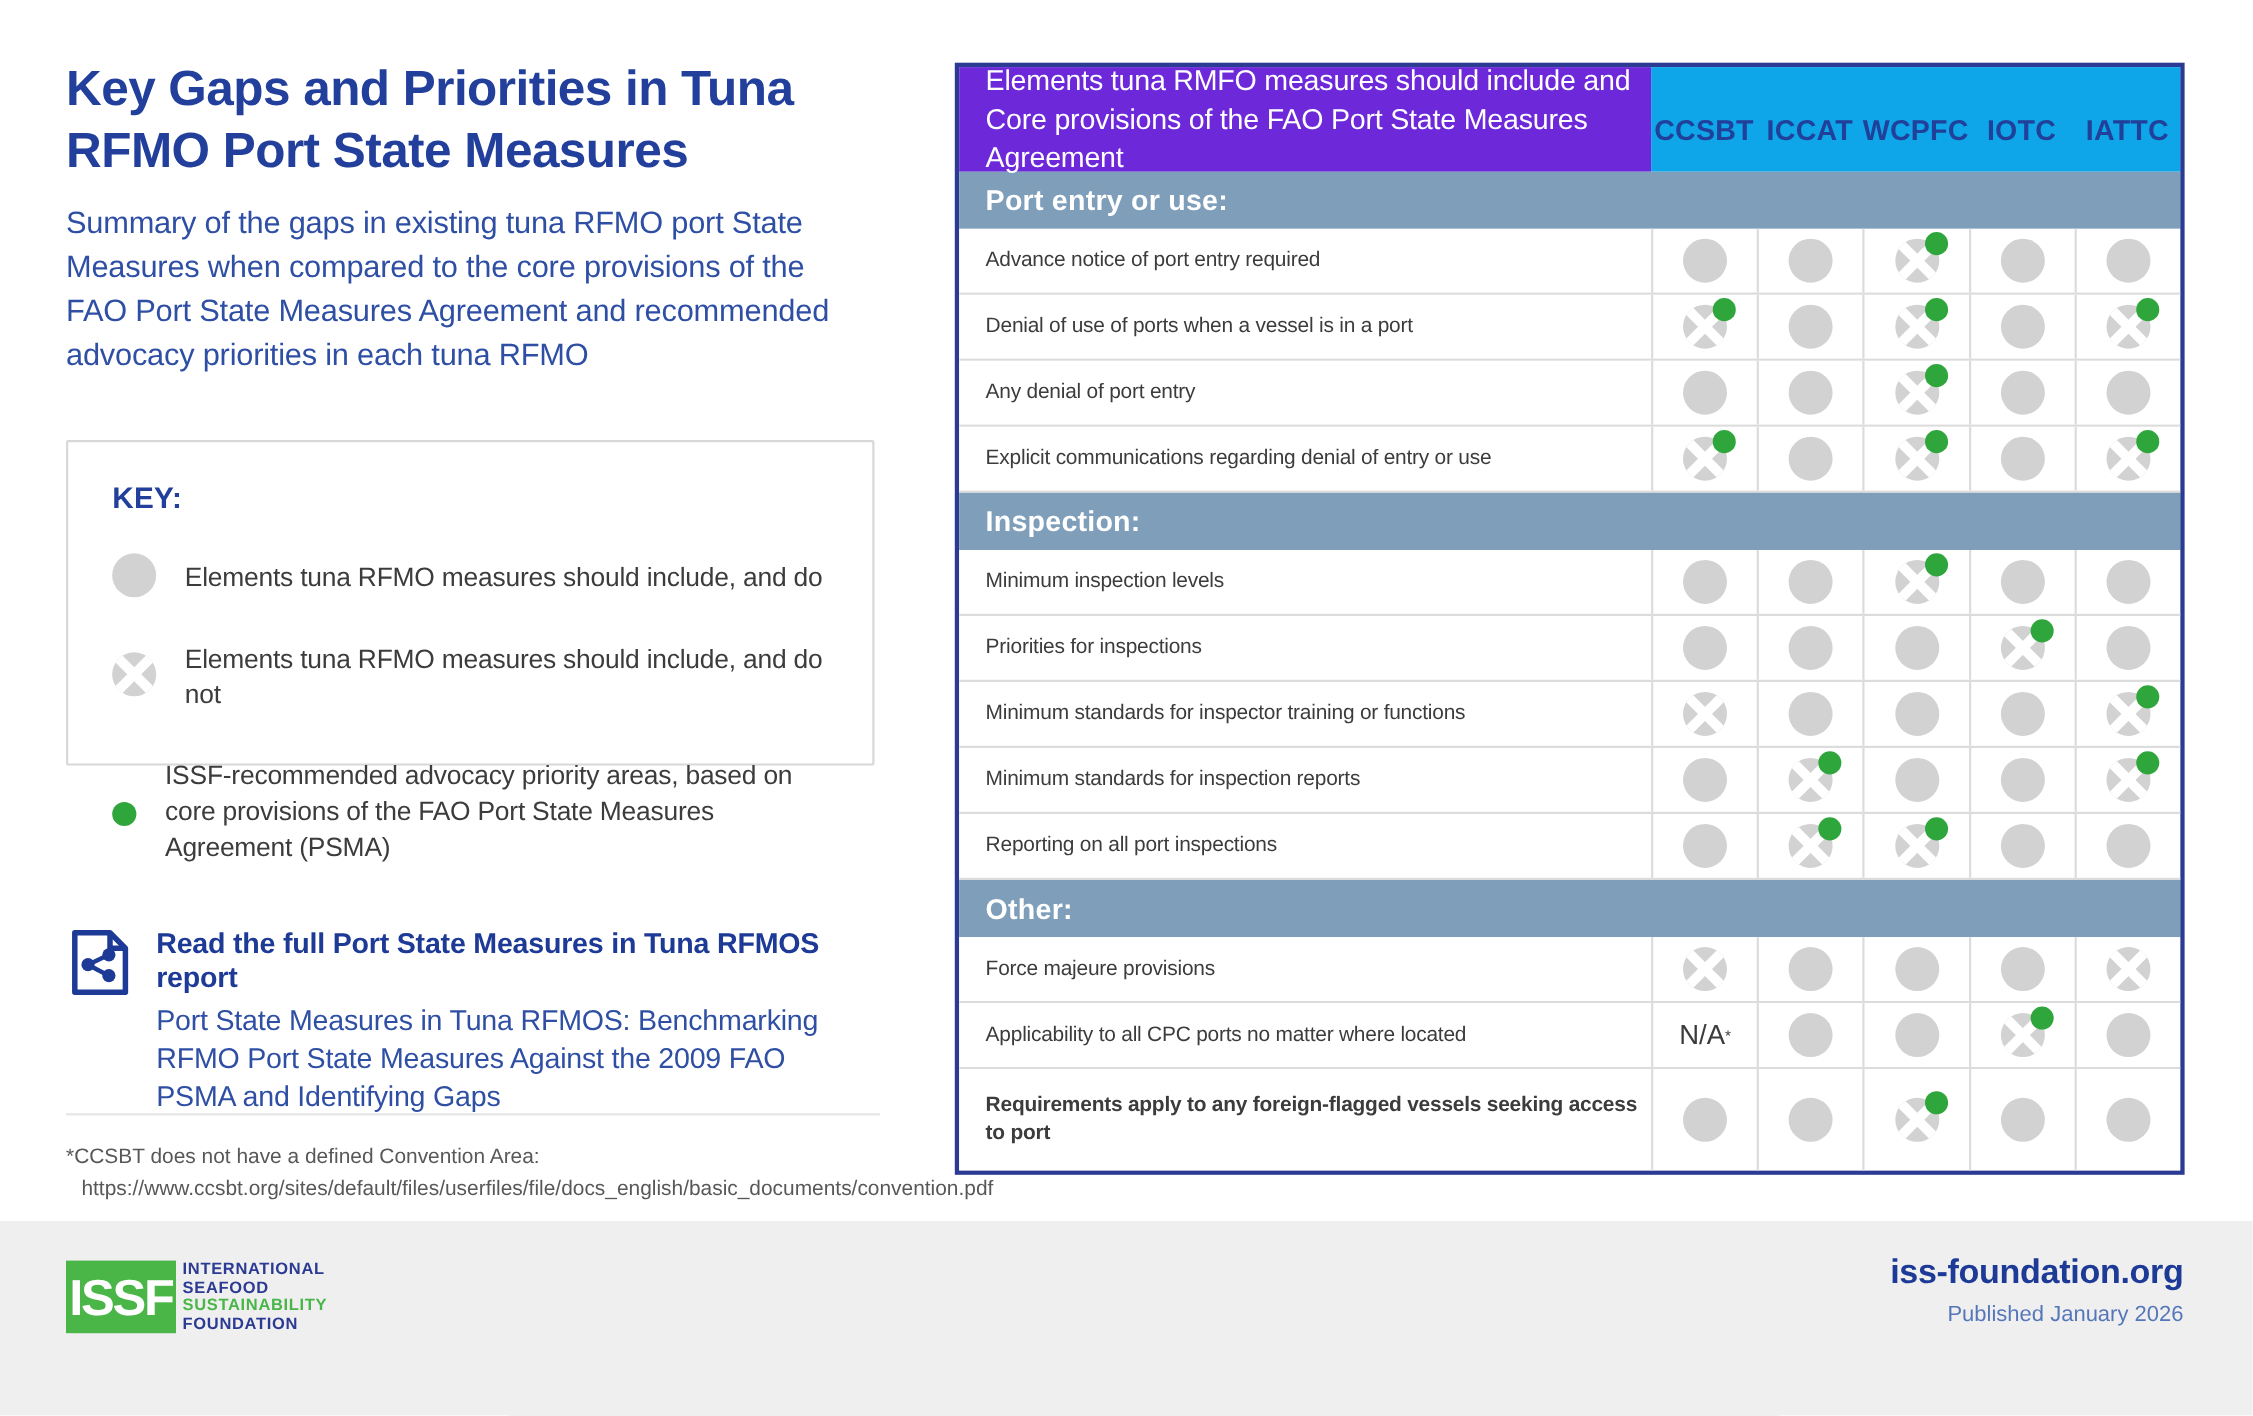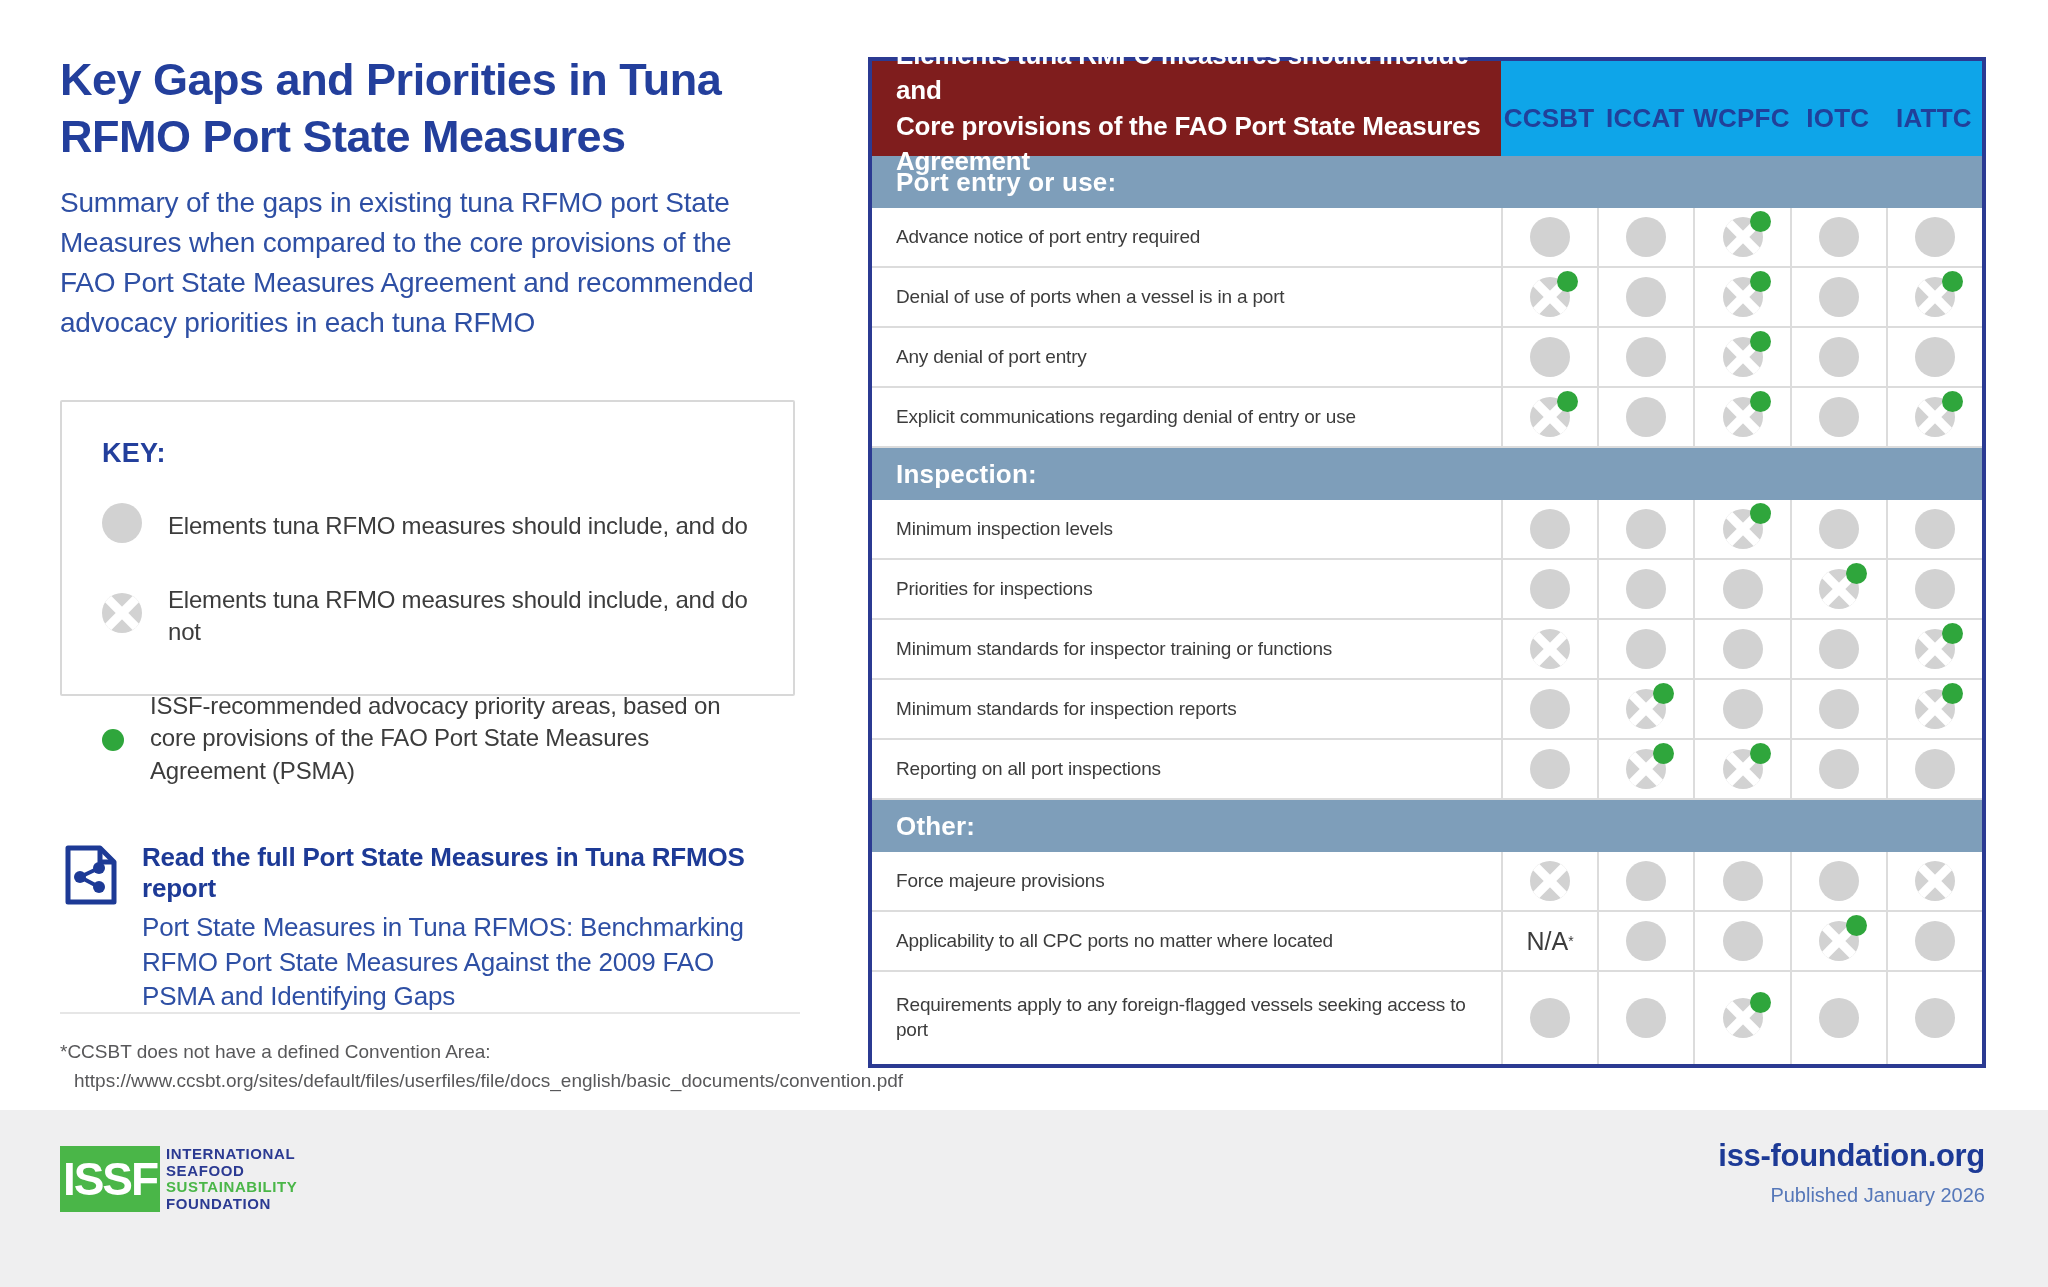--- a/index.html
+++ b/index.html
@@ -57,36 +57,36 @@
   .footnote { position:absolute; left:60px; top:1038px; font-size:19px; color:#58585a; line-height:1.5; }
   .footnote .fn2 { padding-left:14px; }
 
   
   .psm-table {
     position:absolute; left:868px; top:57px; width:1118px;
     border:4px solid #2b3a92; background:#ffffff;
   }
   .t-header { display:flex; height:95px; }
   .t-header .h-label {
-    width:629px; background:#7f1d1d; color:#ffffff;
-    font-size:26px; font-weight:bold; line-height:1.35; letter-spacing:-0.2px;
+    width:629px; background:#6d28d9; color:#ffffff;
+    font-size:26px; font-weight:normal; line-height:1.35; letter-spacing:-0.2px;
     display:flex; flex-direction:column; justify-content:center; padding-left:24px; padding-right:10px;
   }
   .t-header .h-cols { flex:1; display:flex; background:#0ea5e9; }
   .t-header .h-col {
     flex:1; display:flex; align-items:flex-end; justify-content:center; padding-bottom:22px;
     color:#21409a; font-size:26px; font-weight:bold; letter-spacing:0.2px;
   }
   .section-band {
     height:52px; background:#7e9eba; color:#ffffff; font-size:26px; font-weight:bold;
     display:flex; align-items:center; padding-left:24px; letter-spacing:0.2px;
   }
   .t-row { display:flex; height:60px; border-bottom:2px solid #dcdcdc; background:#ffffff; }
   .t-row:last-child { border-bottom:none; }
-  .t-row.tall { height:92px; }
+  .t-row.tall { height:92px;font-weight:bold; }
   .row-label {
     width:629px; display:flex; flex-direction:column; justify-content:center;
     padding-left:24px; padding-right:12px;
     font-size:19px; color:#3c3c3c; line-height:1.3; letter-spacing:-0.2px;
   }
   .t-cell {
     flex:1; display:flex; align-items:center; justify-content:center;
     border-left:2px solid #dcdcdc;
   }
   .t-cell.na { font-size:25px; color:#3c3c3c; }

